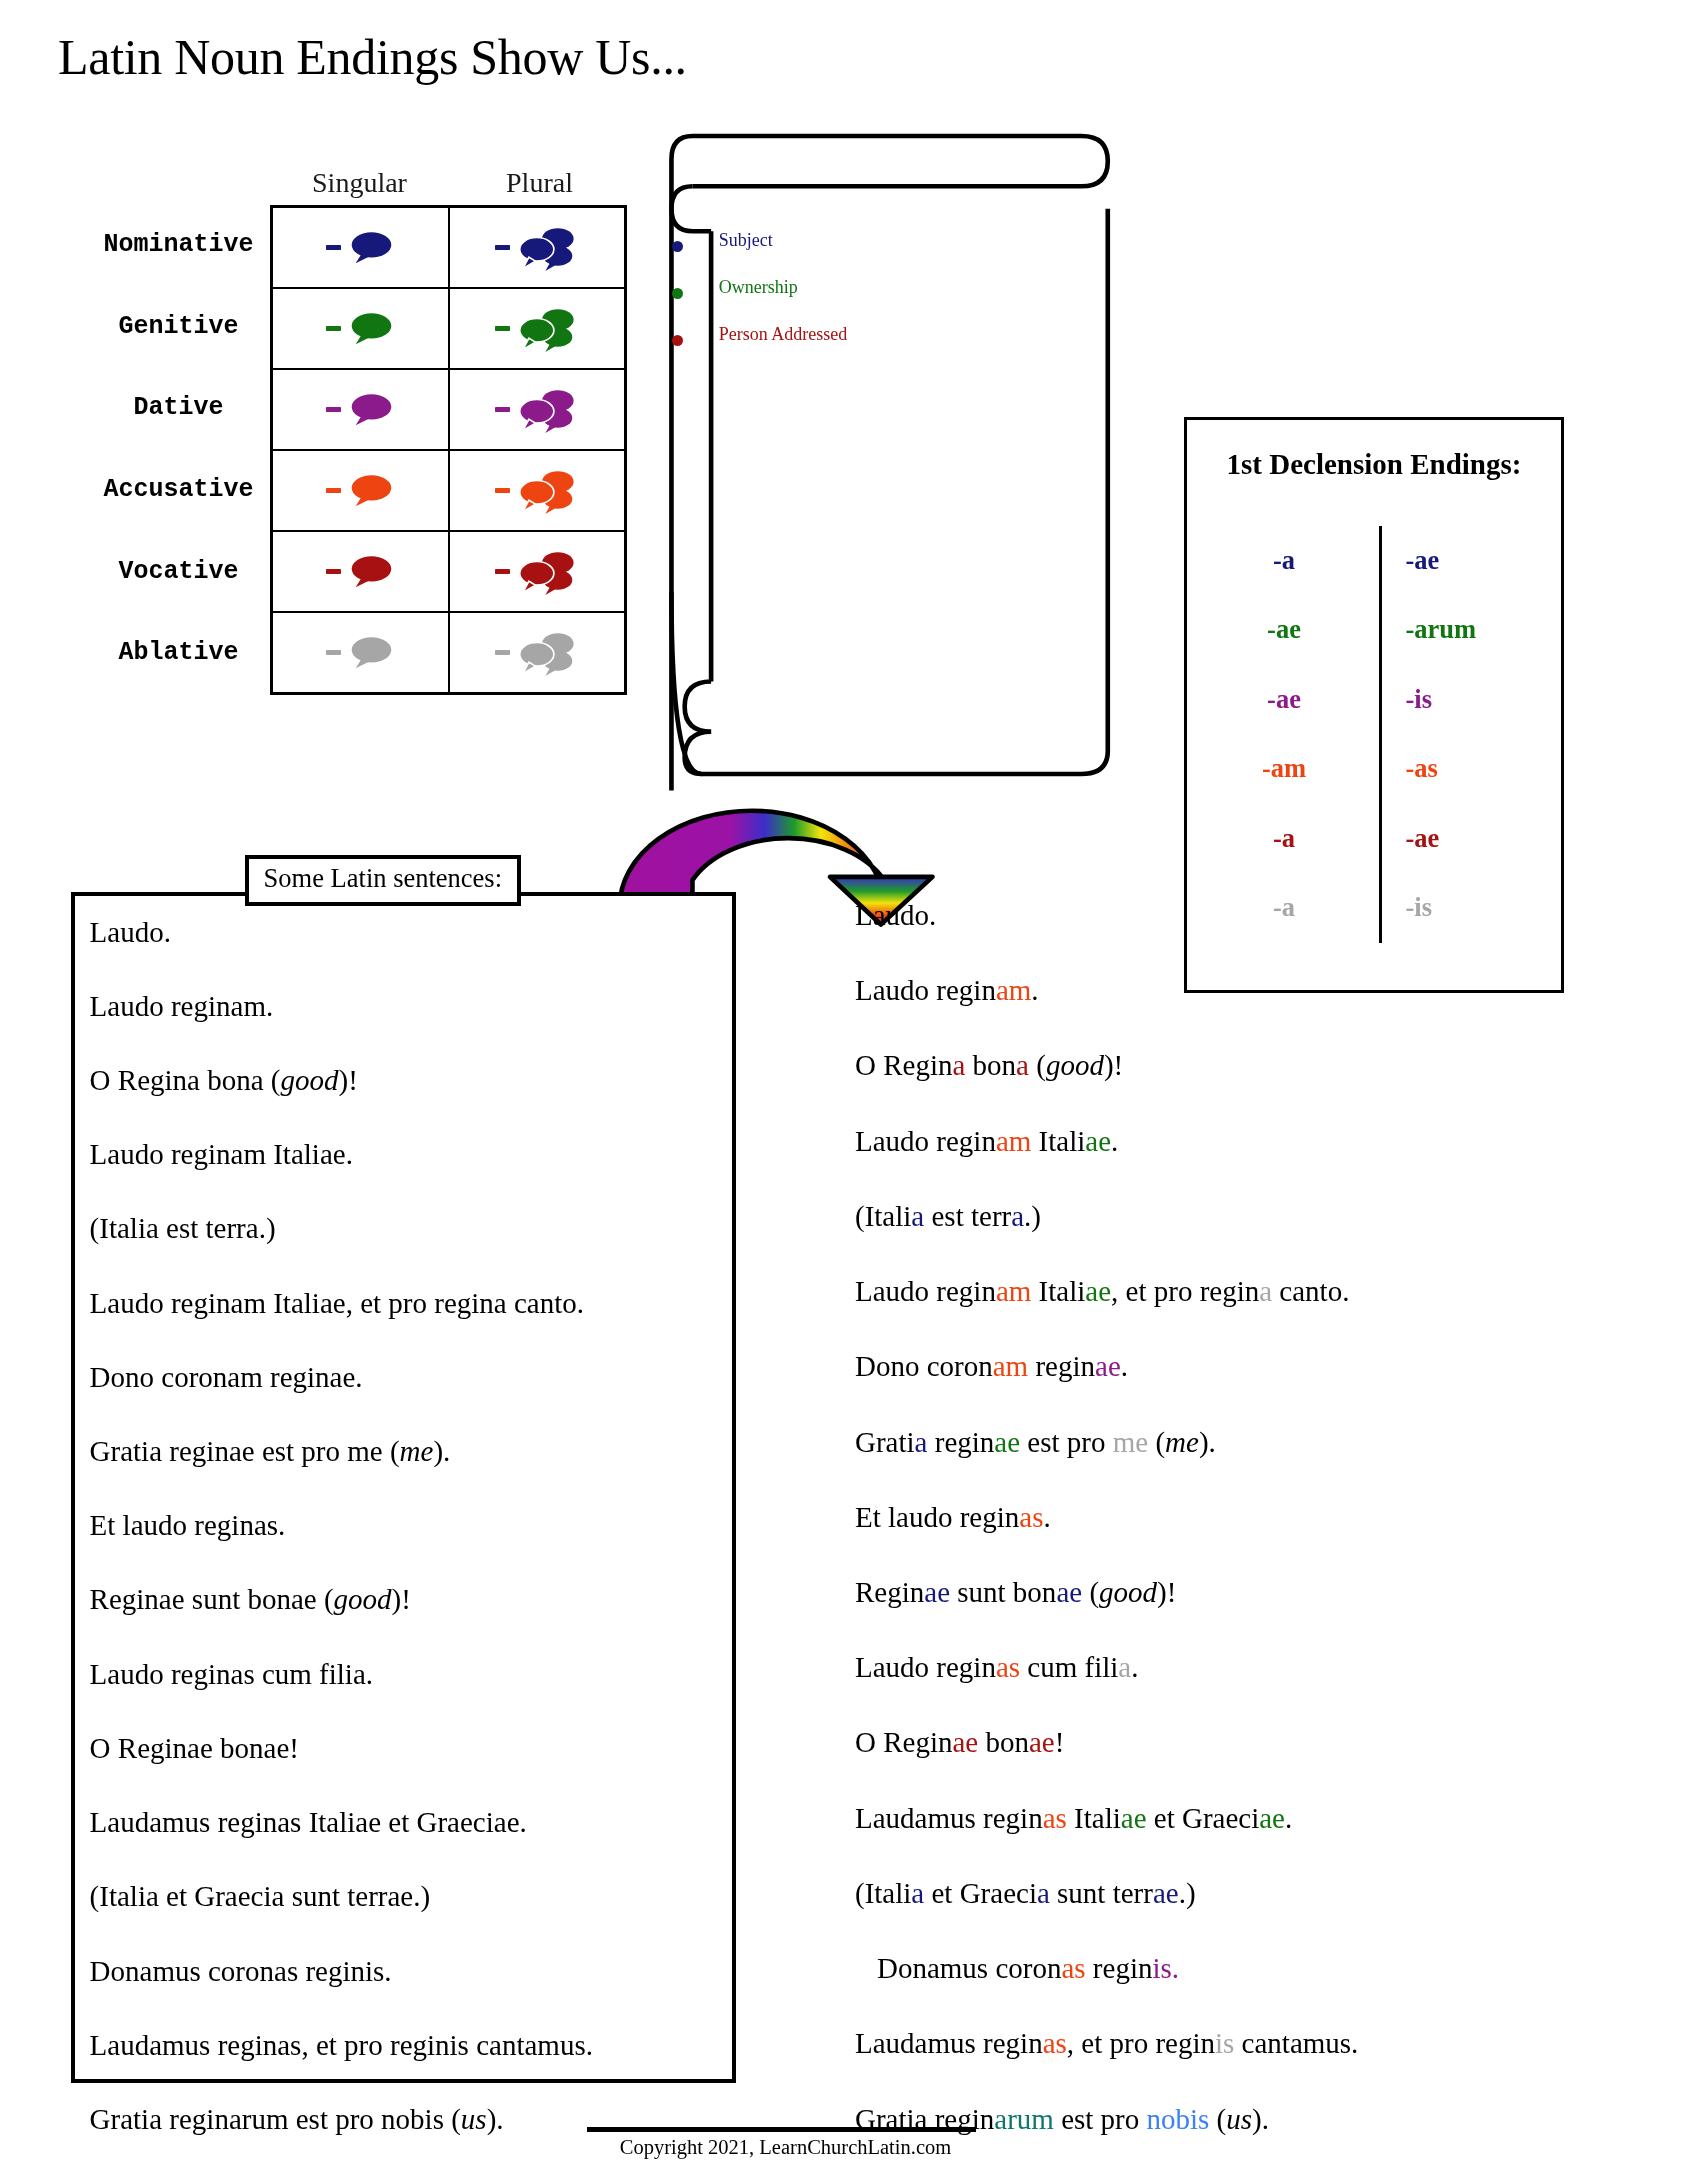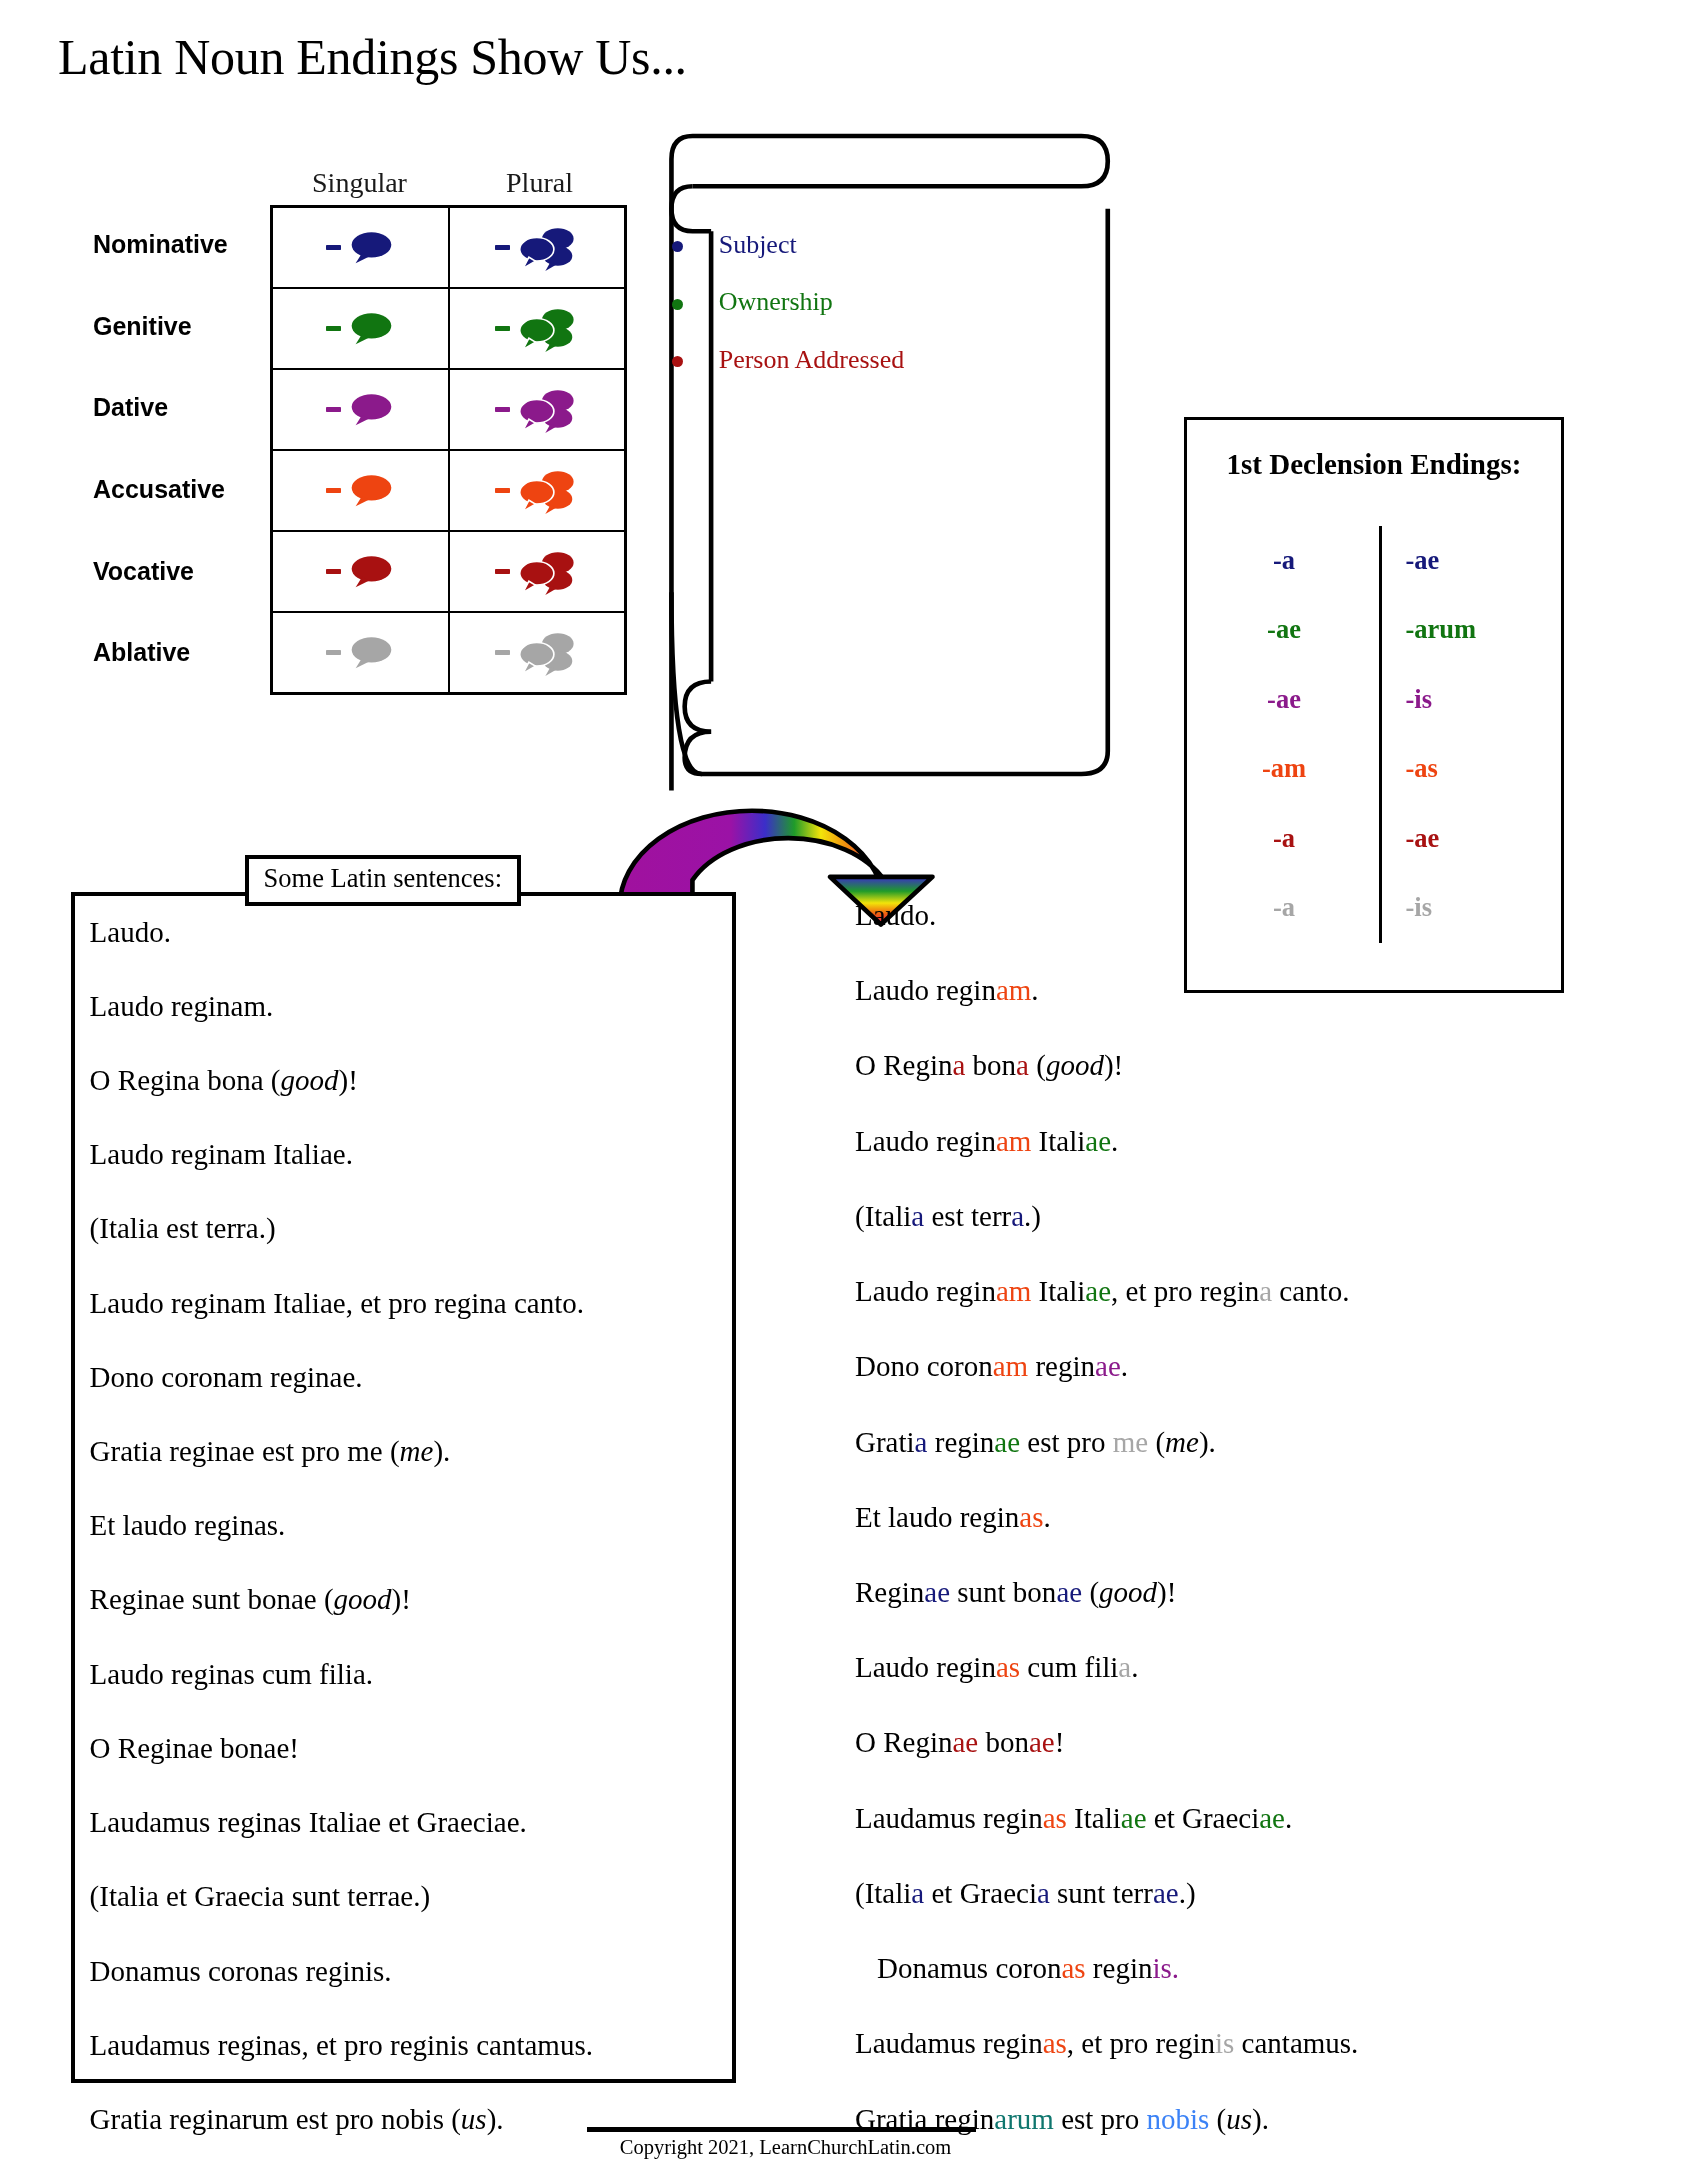--- a/index.html
+++ b/index.html
@@ -42,42 +42,42 @@
   .case-row:last-child{border-bottom:none;}
   .case-cell{
     flex:1 1 0;border-right:2.6px solid #000;
     display:flex;align-items:center;justify-content:center;
     position:relative;
   }
   .case-cell:last-child{border-right:none;}
 
   .case-label{
     position:absolute;left:0;width:171px;
-    text-align:left;
+    text-align:center;
     font-size:25px;font-weight:bold;color:#000;
-    font-family:Liberation Sans, sans-serif;
+    font-family:Liberation Mono, monospace;
   }
 
   
   .bub-wrap{display:flex;align-items:center;gap:4px;}
   .dash{display:inline-block;width:14.6px;height:4.6px;border-radius:0.7px;}
   .bubsvg{display:block;}
 
   
   #scroll{
     position:absolute;left:645px;top:129px;width:476px;height:662px;
   }
   #scroll svg{position:absolute;left:0;top:0;}
   #scroll-list{
     position:absolute;left:26.5px;top:99px;width:430px;
   }
   .scroll-item{
     display:flex;align-items:flex-start;
     margin-bottom:22.5px;
-    font-size:26px;line-height:1.34;justify-content:flex-end;
+    font-size:18px;line-height:1.34;justify-content:flex-end;
   }
   .scroll-bullet{
     flex:0 0 auto;width:11.2px;height:11.2px;border-radius:50%;
     margin-top:13.2px;margin-right:36px;
   }
   .scroll-text{flex:1 1 auto;}
 
   
   #declension-box{
     position:absolute;left:1184px;top:417px;

